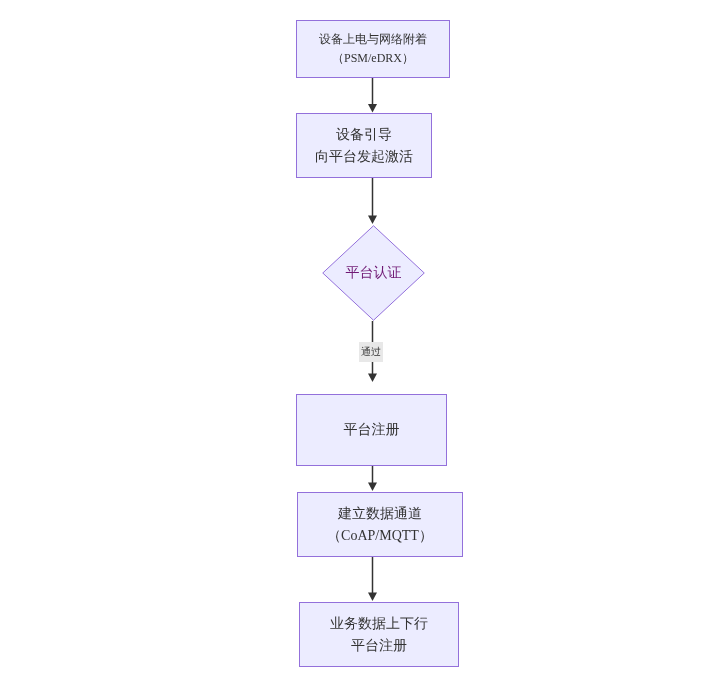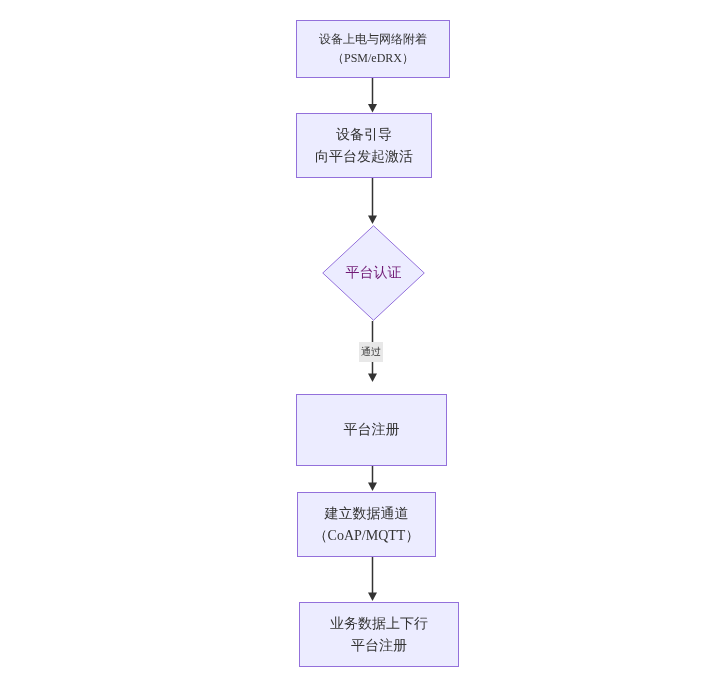--- a/index.html
+++ b/index.html
@@ -88,21 +88,21 @@
     </svg>
     <div class="diamond-label">平台认证</div>
   </div>
 
   <div class="edge-label" style="left:371px;top:352px;">通过</div>
 
   <div class="node fs14" style="left:296px;top:394px;width:151px;height:72px;">
     <div class="nl">平台注册</div>
   </div>
 
-  <div class="node fs14" style="left:297px;top:492px;width:139px;height:65px;">
+  <div class="node fs14" style="left:297px;top:492px;width:166px;height:65px;">
     <div class="nl">建立数据通道</div>
     <div class="nl">（CoAP/MQTT）</div>
   </div>
 
   <div class="node fs14" style="left:299px;top:602px;width:160px;height:65px;">
     <div class="nl">业务数据上下行</div>
     <div class="nl">平台注册</div>
   </div>
 
 </div>

